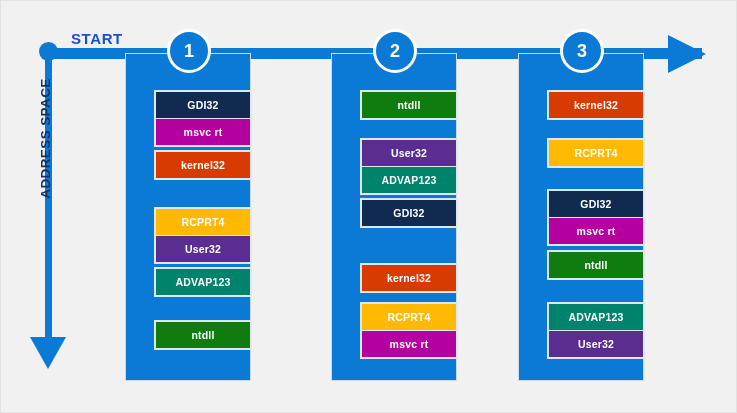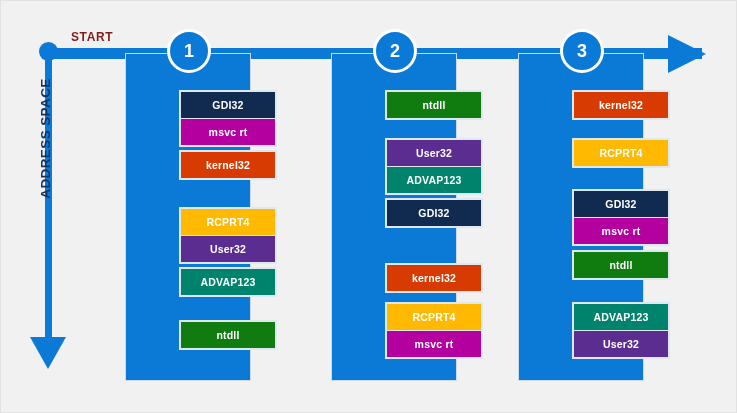--- a/index.html
+++ b/index.html
@@ -76,24 +76,24 @@
     width: 0;
     height: 0;
     border-top: 19px solid transparent;
     border-bottom: 19px solid transparent;
     border-left: 38px solid #0b7ad7;
   }
   #start-label {
     position: absolute;
     left: 70px;
     top: 29px;
-    font-size: 12px;
+    font-size: 15px;
     font-weight: bold;
     letter-spacing: 0.6px;
-    color: #7f1d1d;
+    color: #1d4ed8;
   }
 
   
   .column {
     position: absolute;
     top: 52px;
     width: 126px;
     height: 328px;
     background: #0b7ad7;
     border: 1px solid #cfd9e4;
@@ -124,21 +124,20 @@
   #badge-2 { left: 372px; }
   #badge-3 { left: 559px; }
 
   
   .block-group {
     position: absolute;
     left: 28px;
     width: 94px;
     border: 2px solid #dfe7ef;
     box-sizing: content-box;
-    margin-left: 25px;
   }
   .block {
     height: 26px;
     line-height: 26px;
     text-align: center;
     color: #ffffff;
     font-size: 10.5px;
     font-weight: bold;
     letter-spacing: 0.2px;
   }

